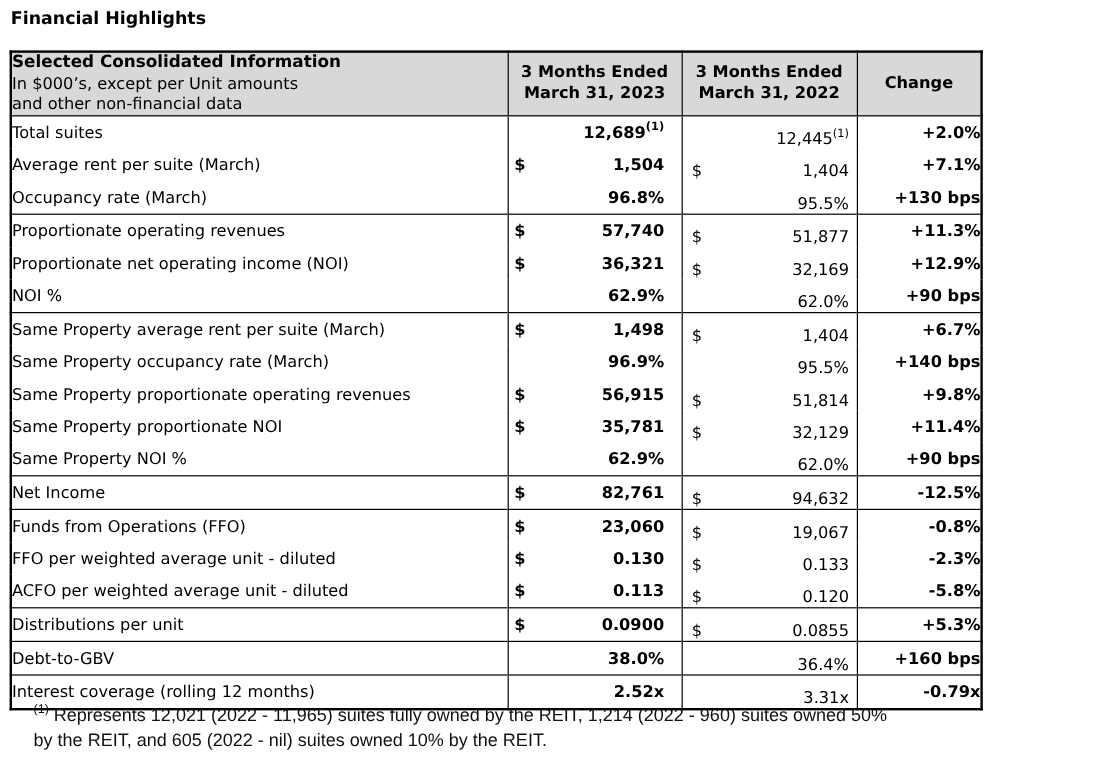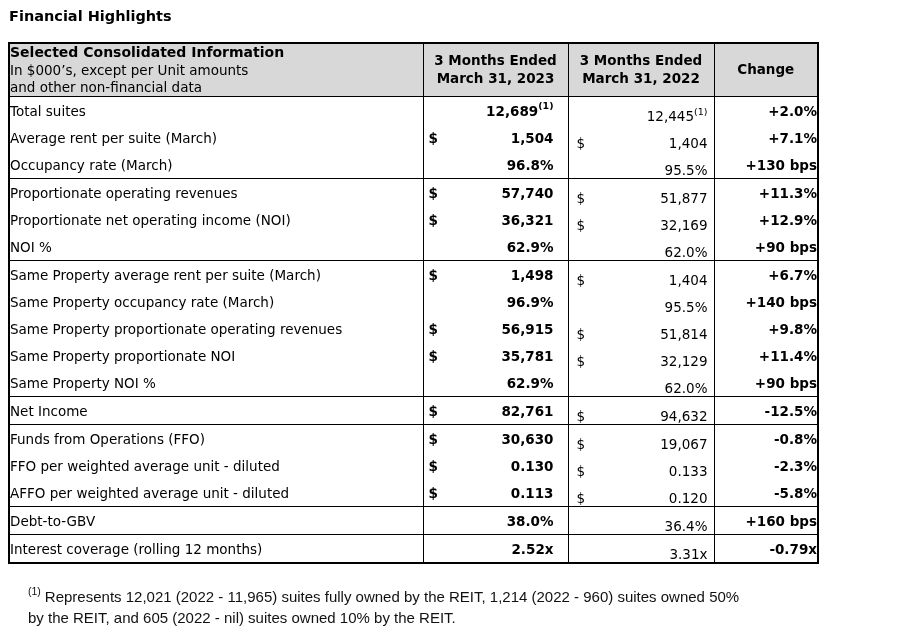--- a/index.html
+++ b/index.html
@@ -308,21 +308,21 @@
               <span class="num"><span>94,632</span><sup class="supnote"></sup></span>
             </div>
           </td>
           <td class="c-change vline">-12.5%</td>
         </tr>
         <tr class="group-start">
           <td class="c-label">Funds from Operations (FFO)</td>
           <td class="c-2023 vline">
             <div class="cellflex">
               <span class="cur">$</span>
-              <span class="num"><span>30,630</span><sup class="supnote"></sup></span>
+              <span class="num"><span>23,060</span><sup class="supnote"></sup></span>
             </div>
           </td>
           <td class="c-2022 vline">
             <div class="cellflex">
               <span class="cur">$</span>
               <span class="num"><span>19,067</span><sup class="supnote"></sup></span>
             </div>
           </td>
           <td class="c-change vline">-0.8%</td>
         </tr>
@@ -336,34 +336,50 @@
           </td>
           <td class="c-2022 vline">
             <div class="cellflex">
               <span class="cur">$</span>
               <span class="num"><span>0.133</span><sup class="supnote"></sup></span>
             </div>
           </td>
           <td class="c-change vline">-2.3%</td>
         </tr>
         <tr>
-          <td class="c-label">AFFO per weighted average unit - diluted</td>
+          <td class="c-label">ACFO per weighted average unit - diluted</td>
           <td class="c-2023 vline">
             <div class="cellflex">
               <span class="cur">$</span>
               <span class="num"><span>0.113</span><sup class="supnote"></sup></span>
             </div>
           </td>
           <td class="c-2022 vline">
             <div class="cellflex">
               <span class="cur">$</span>
               <span class="num"><span>0.120</span><sup class="supnote"></sup></span>
             </div>
           </td>
           <td class="c-change vline">-5.8%</td>
+        </tr>
+        <tr class="group-start">
+          <td class="c-label">Distributions per unit</td>
+          <td class="c-2023 vline">
+            <div class="cellflex">
+              <span class="cur">$</span>
+              <span class="num"><span>0.0900</span><sup class="supnote"></sup></span>
+            </div>
+          </td>
+          <td class="c-2022 vline">
+            <div class="cellflex">
+              <span class="cur">$</span>
+              <span class="num"><span>0.0855</span><sup class="supnote"></sup></span>
+            </div>
+          </td>
+          <td class="c-change vline">+5.3%</td>
         </tr>
         <tr class="group-start">
           <td class="c-label">Debt-to-GBV</td>
           <td class="c-2023 vline">
             <div class="cellflex">
               <span class="cur"></span>
               <span class="num"><span>38.0%</span><sup class="supnote"></sup></span>
             </div>
           </td>
           <td class="c-2022 vline">

